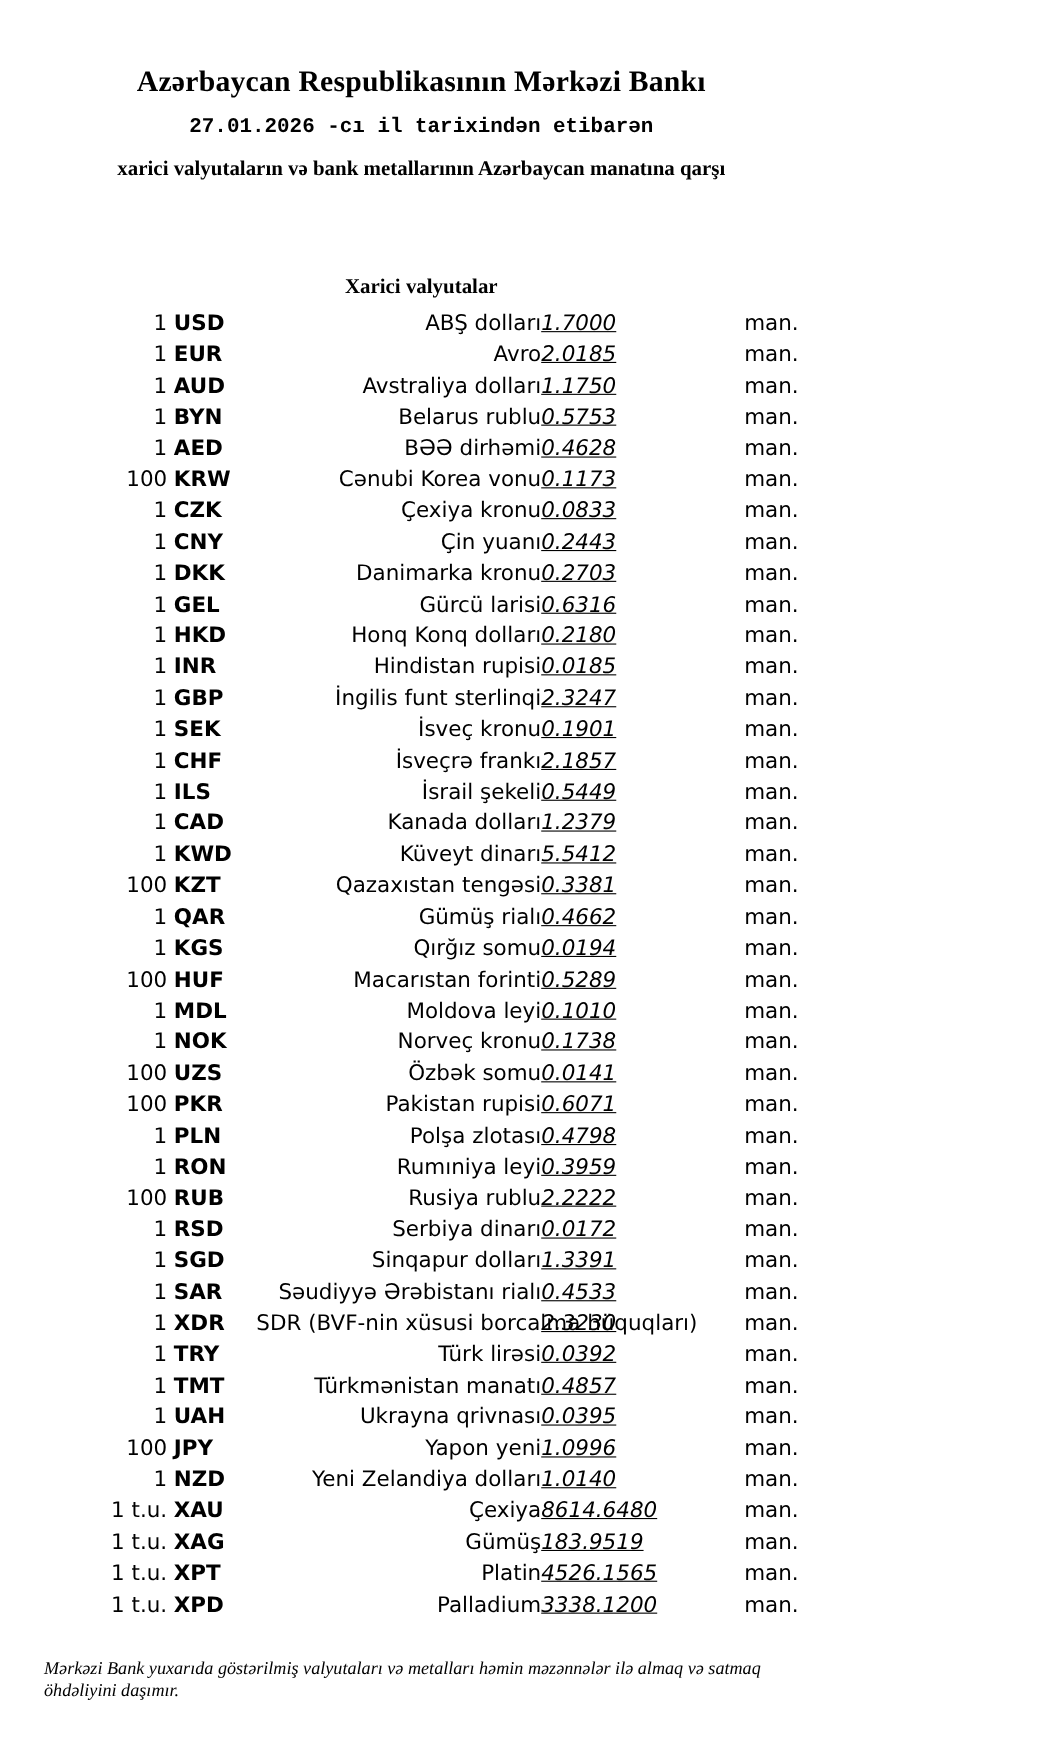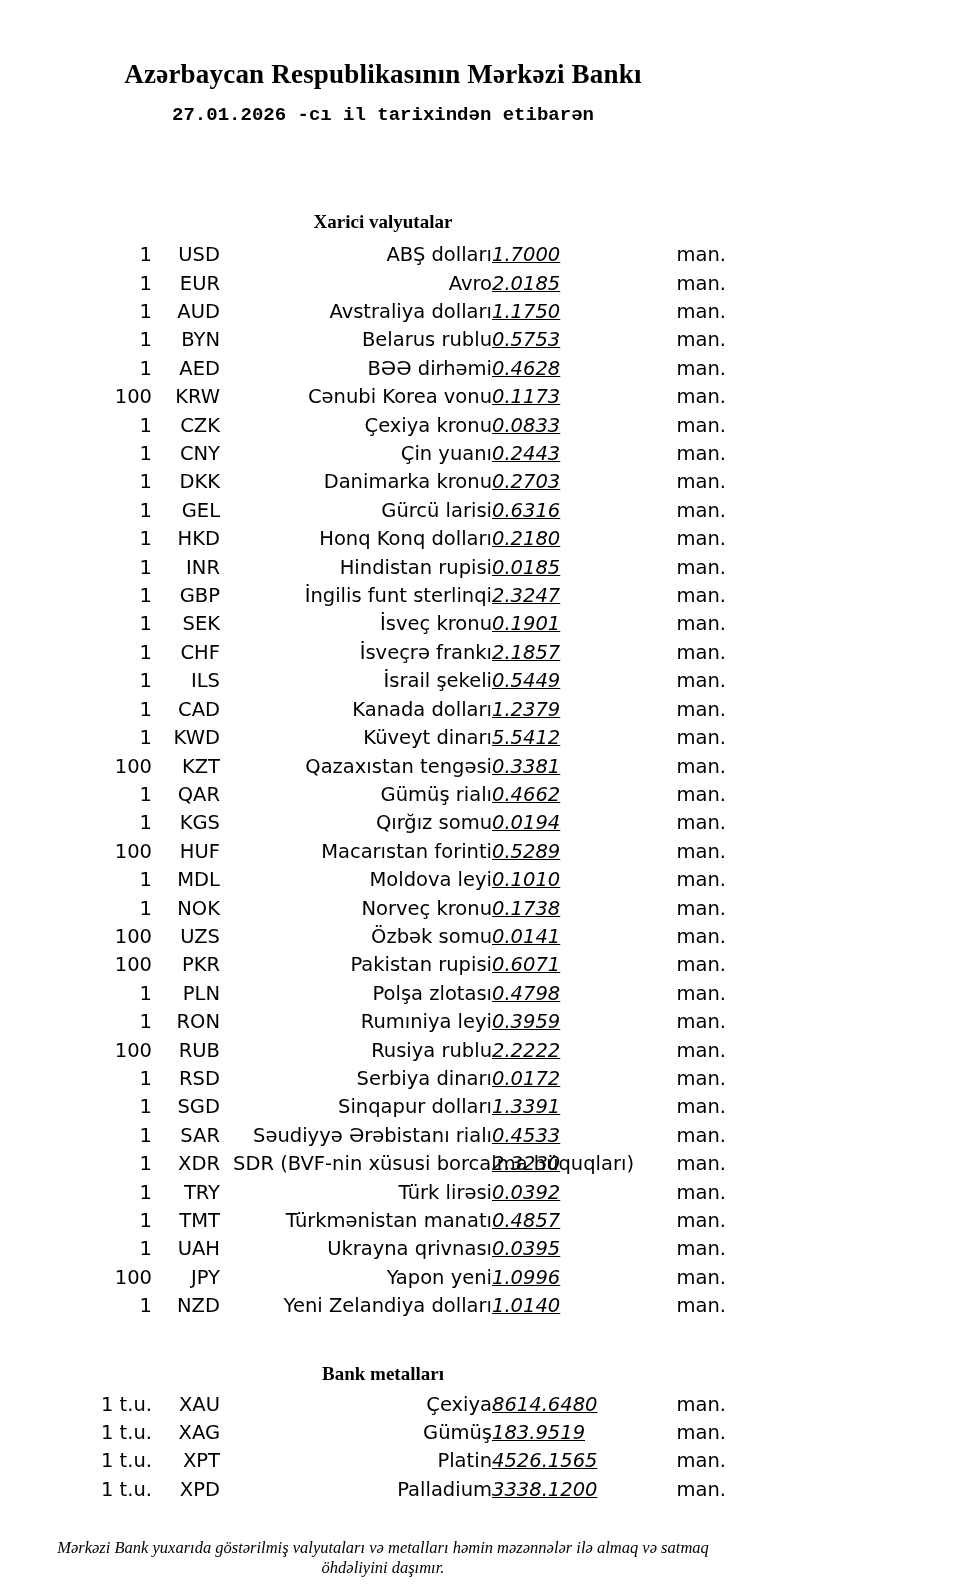--- a/index.html
+++ b/index.html
@@ -71,23 +71,23 @@
     white-space: nowrap;
   }
   .col-amount {
     width: 112px;
     text-align: right;
     padding-right: 6px !important;
     font-size: 19px;
   }
   .col-code {
     width: 62px;
-    text-align: right;
     padding-right: 0 !important;
     font-size: 19px;
+    font-weight: bold;
   }
   .col-name {
     padding-left: 13px !important;
     text-align: right;
   }
   .col-value {
     width: 150px;
     text-align: left;
     font-style: italic;
     font-size: 17.5px;
@@ -100,33 +100,33 @@
     padding-left: 4px !important;
     font-size: 19px;
   }
   .metals .col-amount {
     width: 112px;
   }
   .footnote {
     font-family: "Liberation Serif", serif;
     font-style: italic;
     font-size: 16.5px;
-    text-align: center;
     margin-top: 34px;
     padding-bottom: 8px;
   }
 </style>
 </head>
 <body>
 
 <div class="page">
 
   <div class="header">
     <div class="bank-title">Azərbaycan Respublikasının Mərkəzi Bankı</div>
     <div class="date-line">27.01.2026 -cı il tarixindən etibarən</div>
+    <div class="subtitle-line">xarici valyutaların və bank metallarının Azərbaycan manatına qarşı</div>
   </div>
 
   <div class="section-title">Xarici valyutalar</div>
 
   <table class="rates currencies">
     <tbody>
         <tr>
           <td class="col-amount">1</td>
           <td class="col-code">USD</td>
           <td class="col-name">ABŞ dolları</td>
@@ -388,21 +388,20 @@
         <tr>
           <td class="col-amount">1</td>
           <td class="col-code">NZD</td>
           <td class="col-name">Yeni Zelandiya dolları</td>
           <td class="col-value">1.0140</td>
           <td class="col-unit">man.</td>
         </tr>
       </tbody>
   </table>
 
-  <div class="section-title metals">Bank metalları</div>
 
   <table class="rates metals">
     <tbody>
         <tr>
           <td class="col-amount">1 t.u.</td>
           <td class="col-code">XAU</td>
           <td class="col-name">Çexiya</td>
           <td class="col-value">8614.6480</td>
           <td class="col-unit">man.</td>
         </tr>

